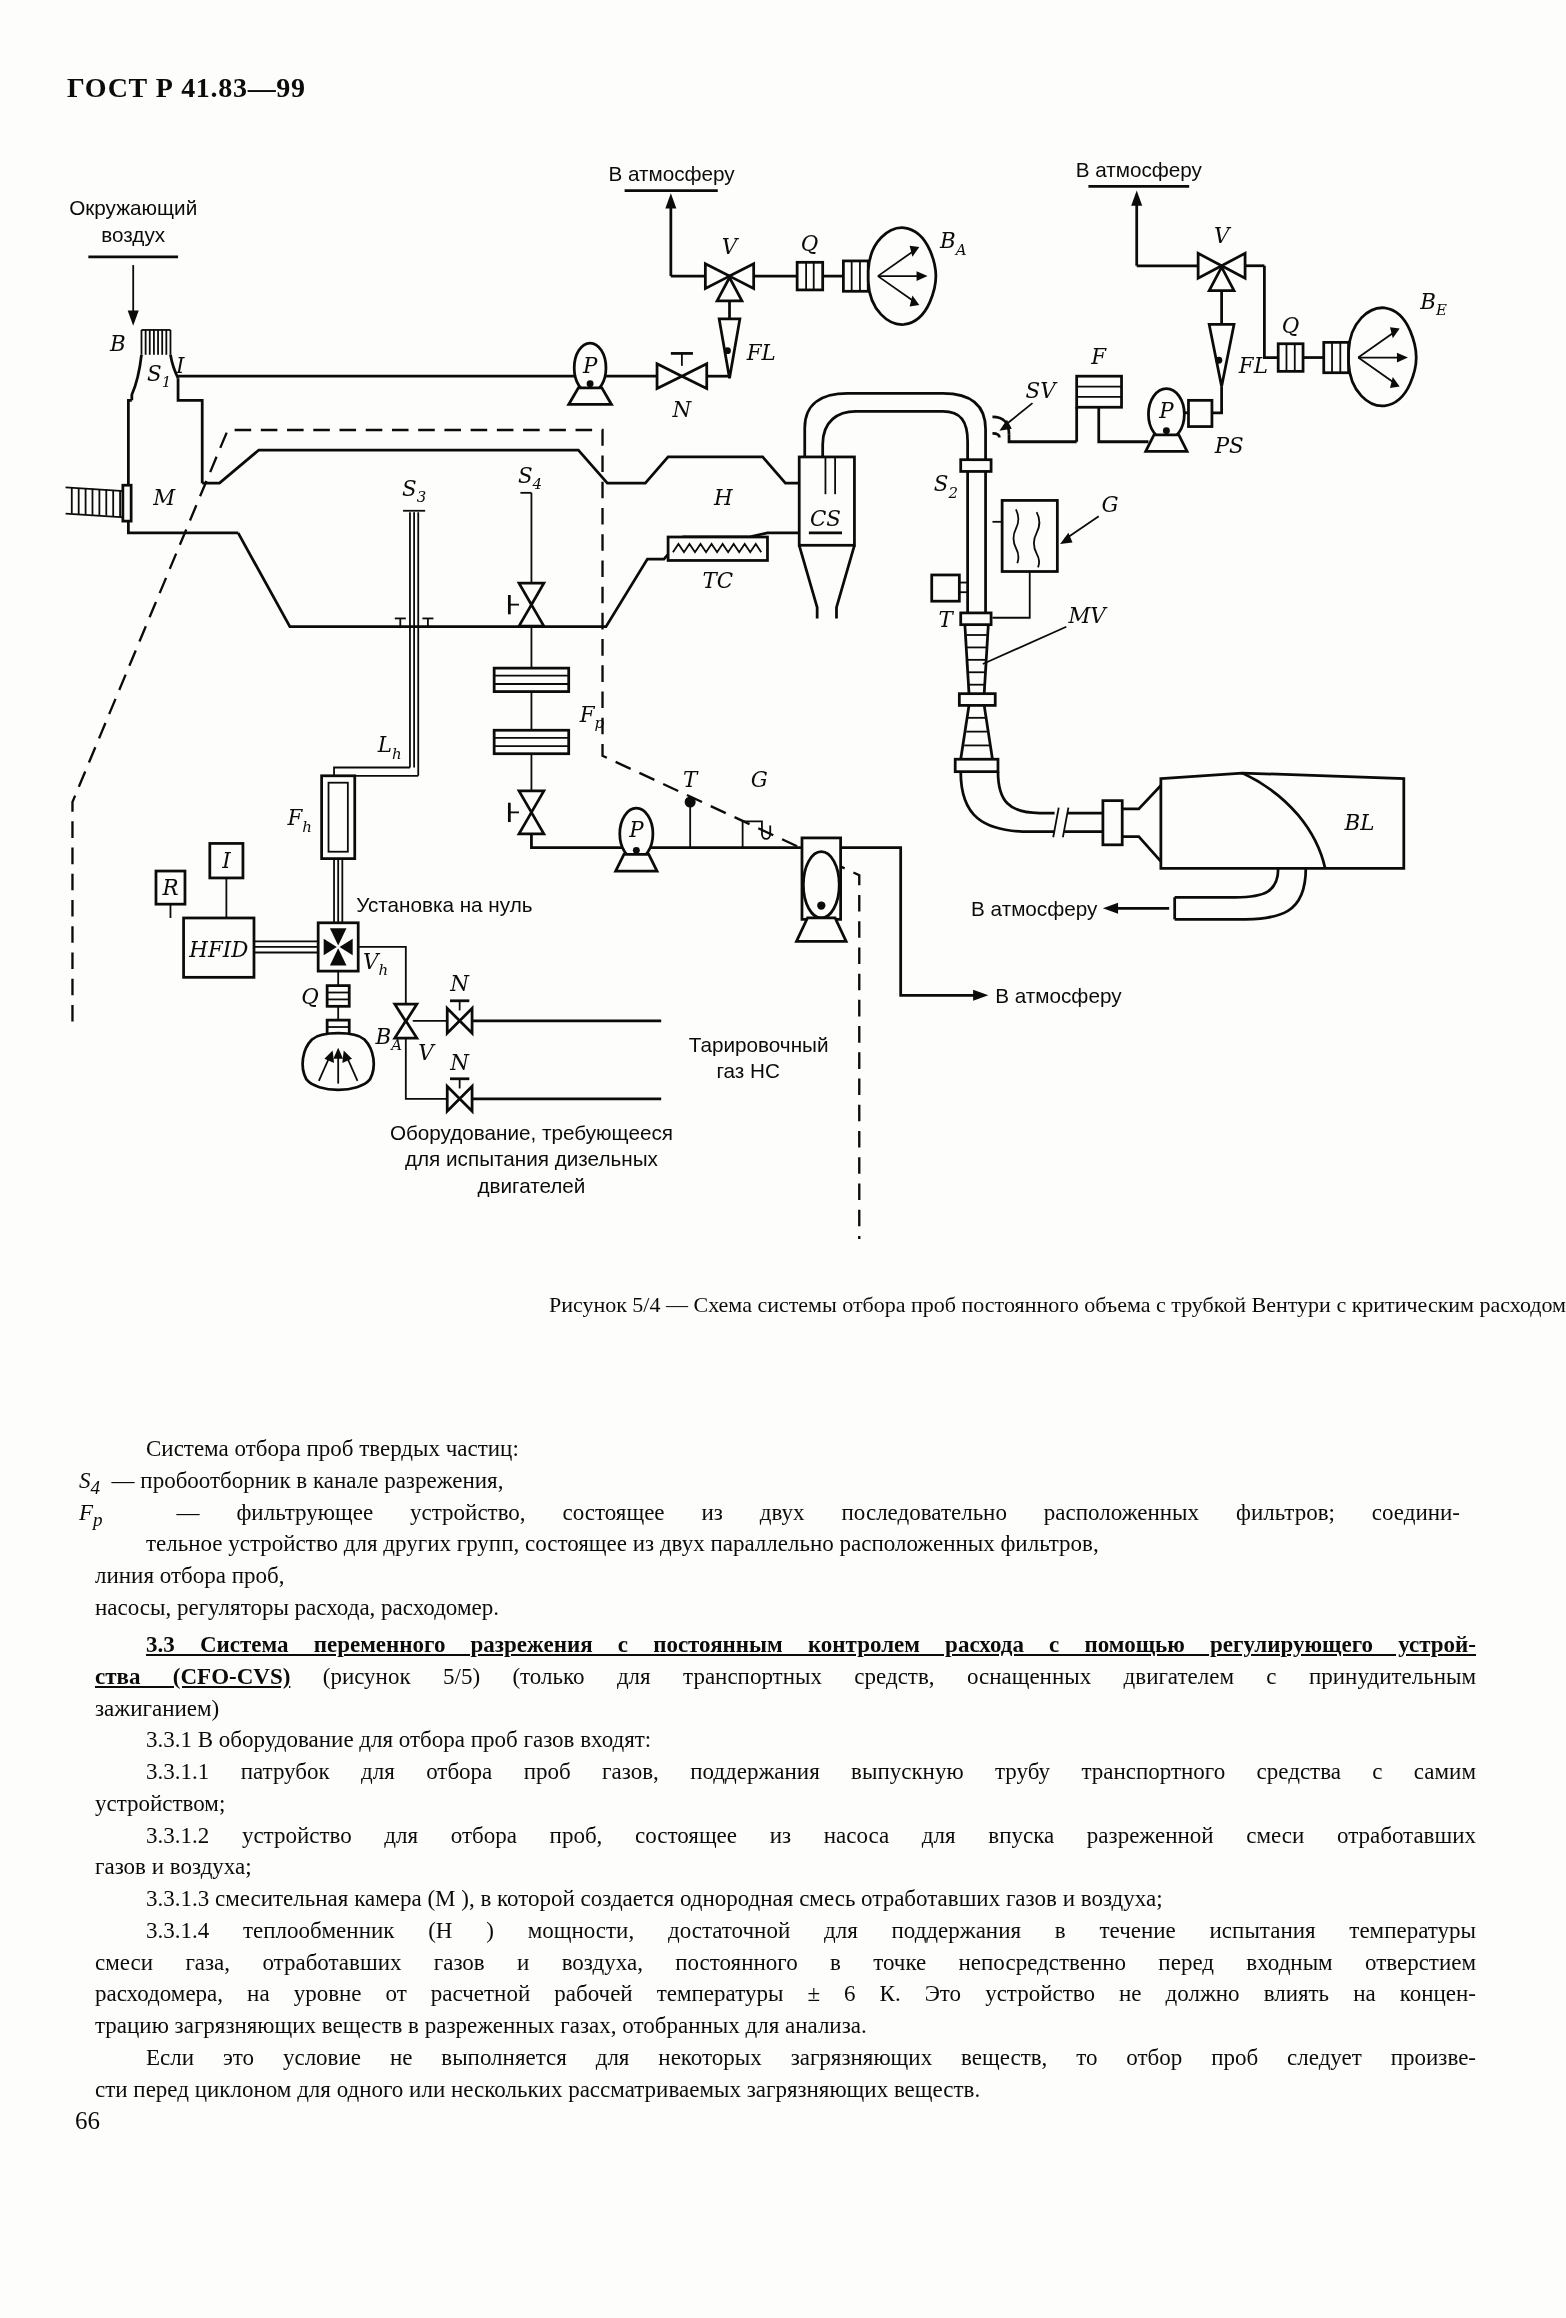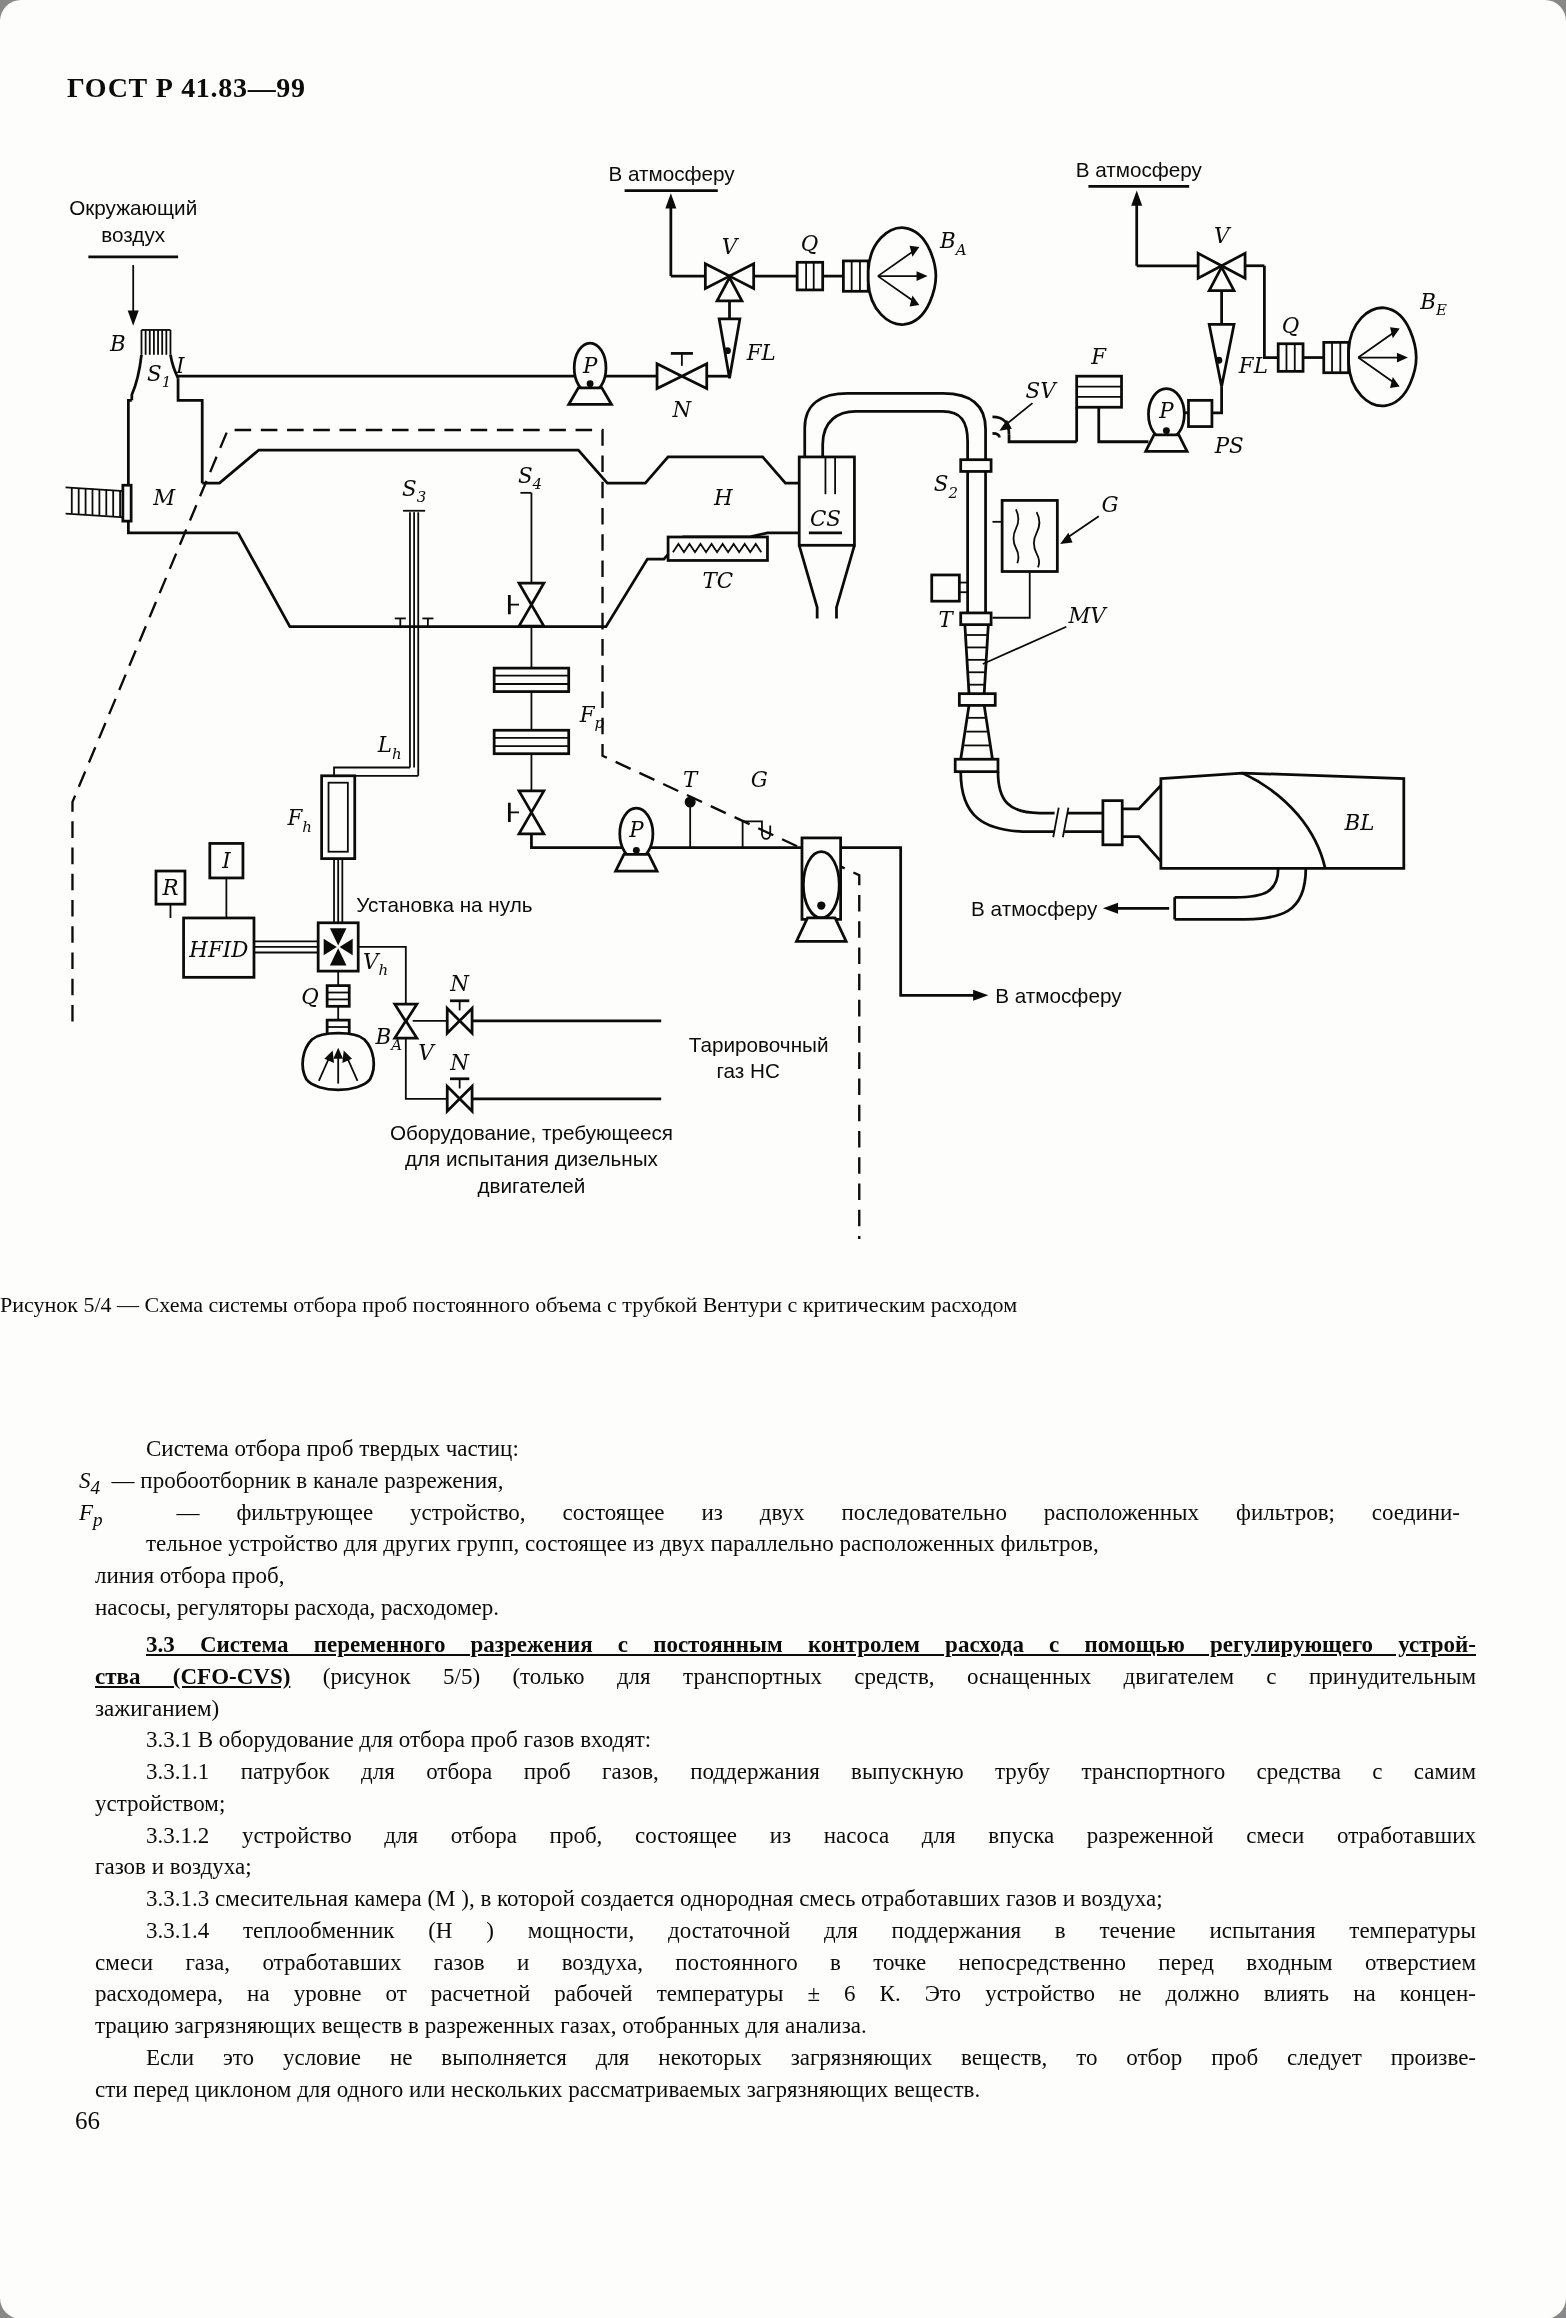--- a/index.html
+++ b/index.html
@@ -1,27 +1,27 @@
 <!DOCTYPE html>
 <html style="font-size:11px"><head>
 <meta charset="utf-8">
 <style>
   html,body{margin:0;padding:0;background:#888;}
   .page{position:relative;width:1566px;height:2319px;background:#fdfdfb;color:#0b0b0b;
-        font-family:"Liberation Serif",serif;overflow:hidden;border-radius:21px;}
+        font-family:"Liberation Serif",serif;overflow:hidden;}
   .hdr{position:absolute;left:67px;top:72px;font-weight:bold;font-size:28px;letter-spacing:0.7px;}
   svg text{fill:#0b0b0b;}
   .lab{font:italic 31px "DejaVu Serif","Liberation Serif",serif;}
   .ann{font:30px "Liberation Sans","DejaVu Sans",sans-serif;}
   .p{fill:none;stroke:#0b0b0b;stroke-width:4;}
   .p2{fill:none;stroke:#0b0b0b;stroke-width:2.6;}
   .bx{fill:#fdfdfb;stroke:#0b0b0b;stroke-width:4;}
   .bk{fill:#0b0b0b;stroke:none;}
   .dash{fill:none;stroke:#0b0b0b;stroke-width:3.4;stroke-dasharray:24 14;}
-  .cap{position:absolute;width:1566px;text-align:left;font-size:22px;}
+  .cap{position:absolute;width:1566px;text-align:right;font-size:22px;}
   .body-line{position:absolute;font-size:23px;white-space:nowrap;margin-top:32px;}
   .jst{width:1381px;white-space:normal;text-align:justify;text-align-last:justify;}
   .x-ind{left:146px;} .x-fl{left:95px;} .x-hang{left:79px;}
   .bold{font-weight:bold;text-decoration:underline;}
   .pageno{position:absolute;left:75px;top:2107px;font-size:25px;}
 </style>
 </head>
 <body>
 
 <div class="page">

